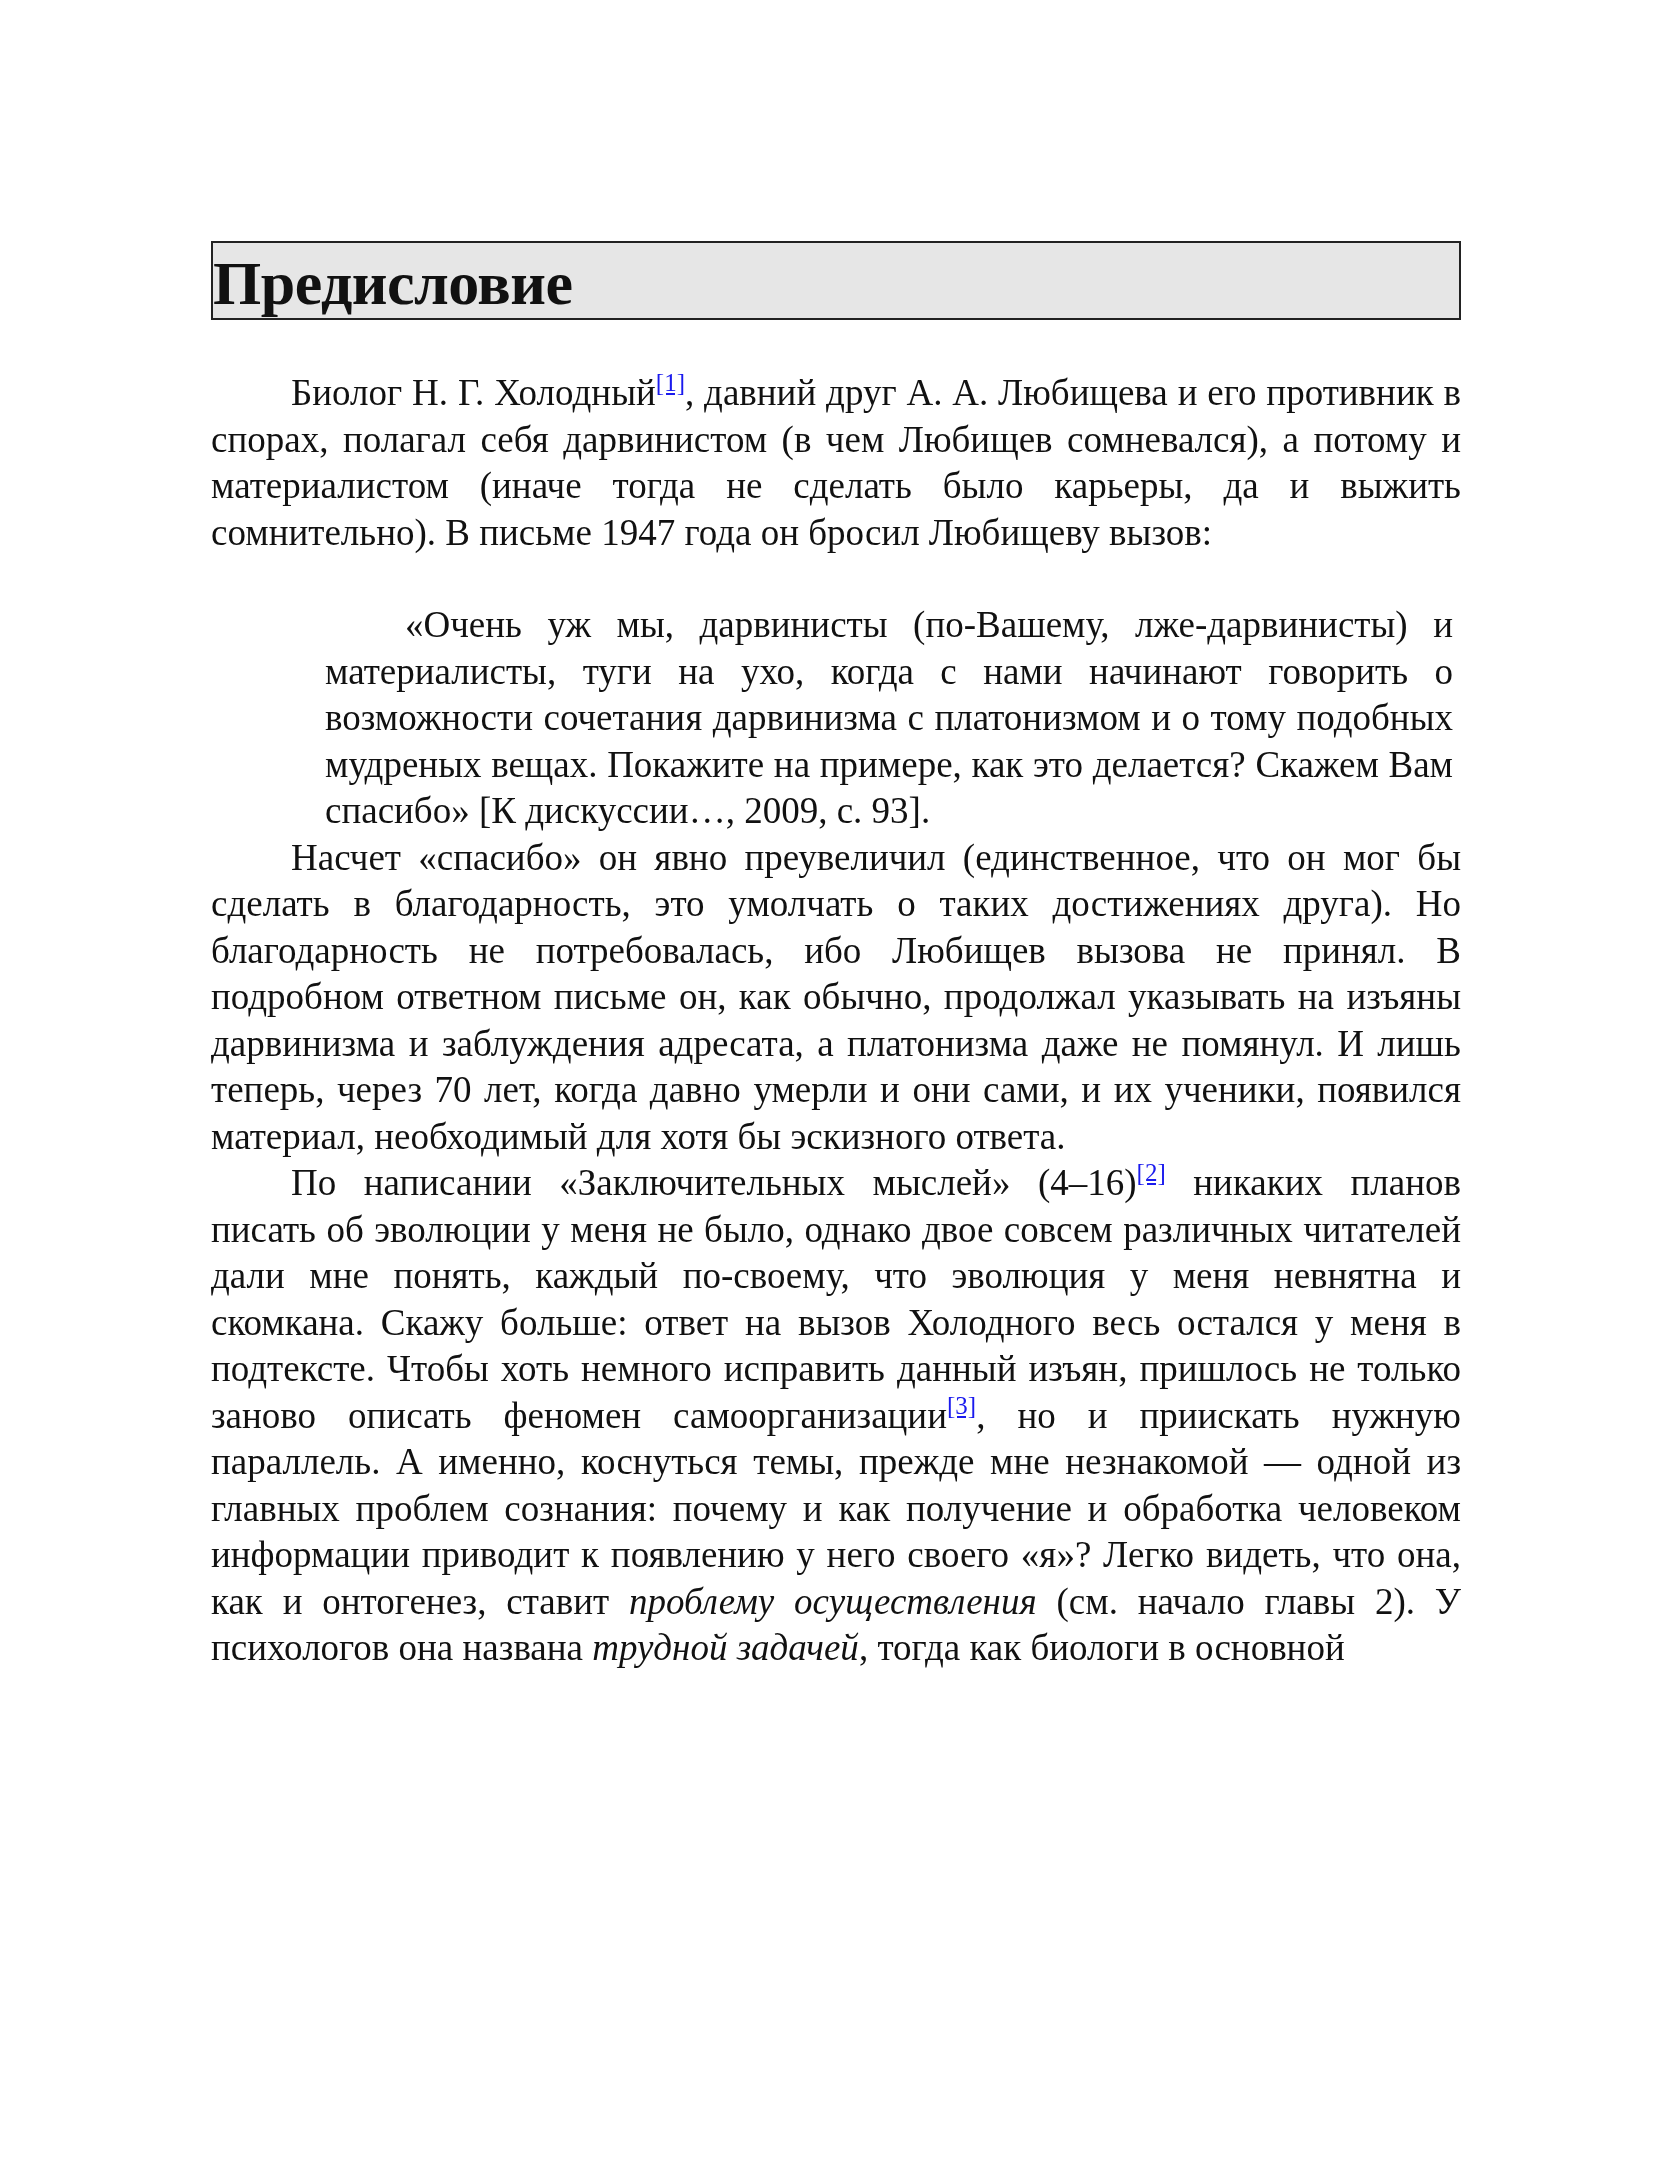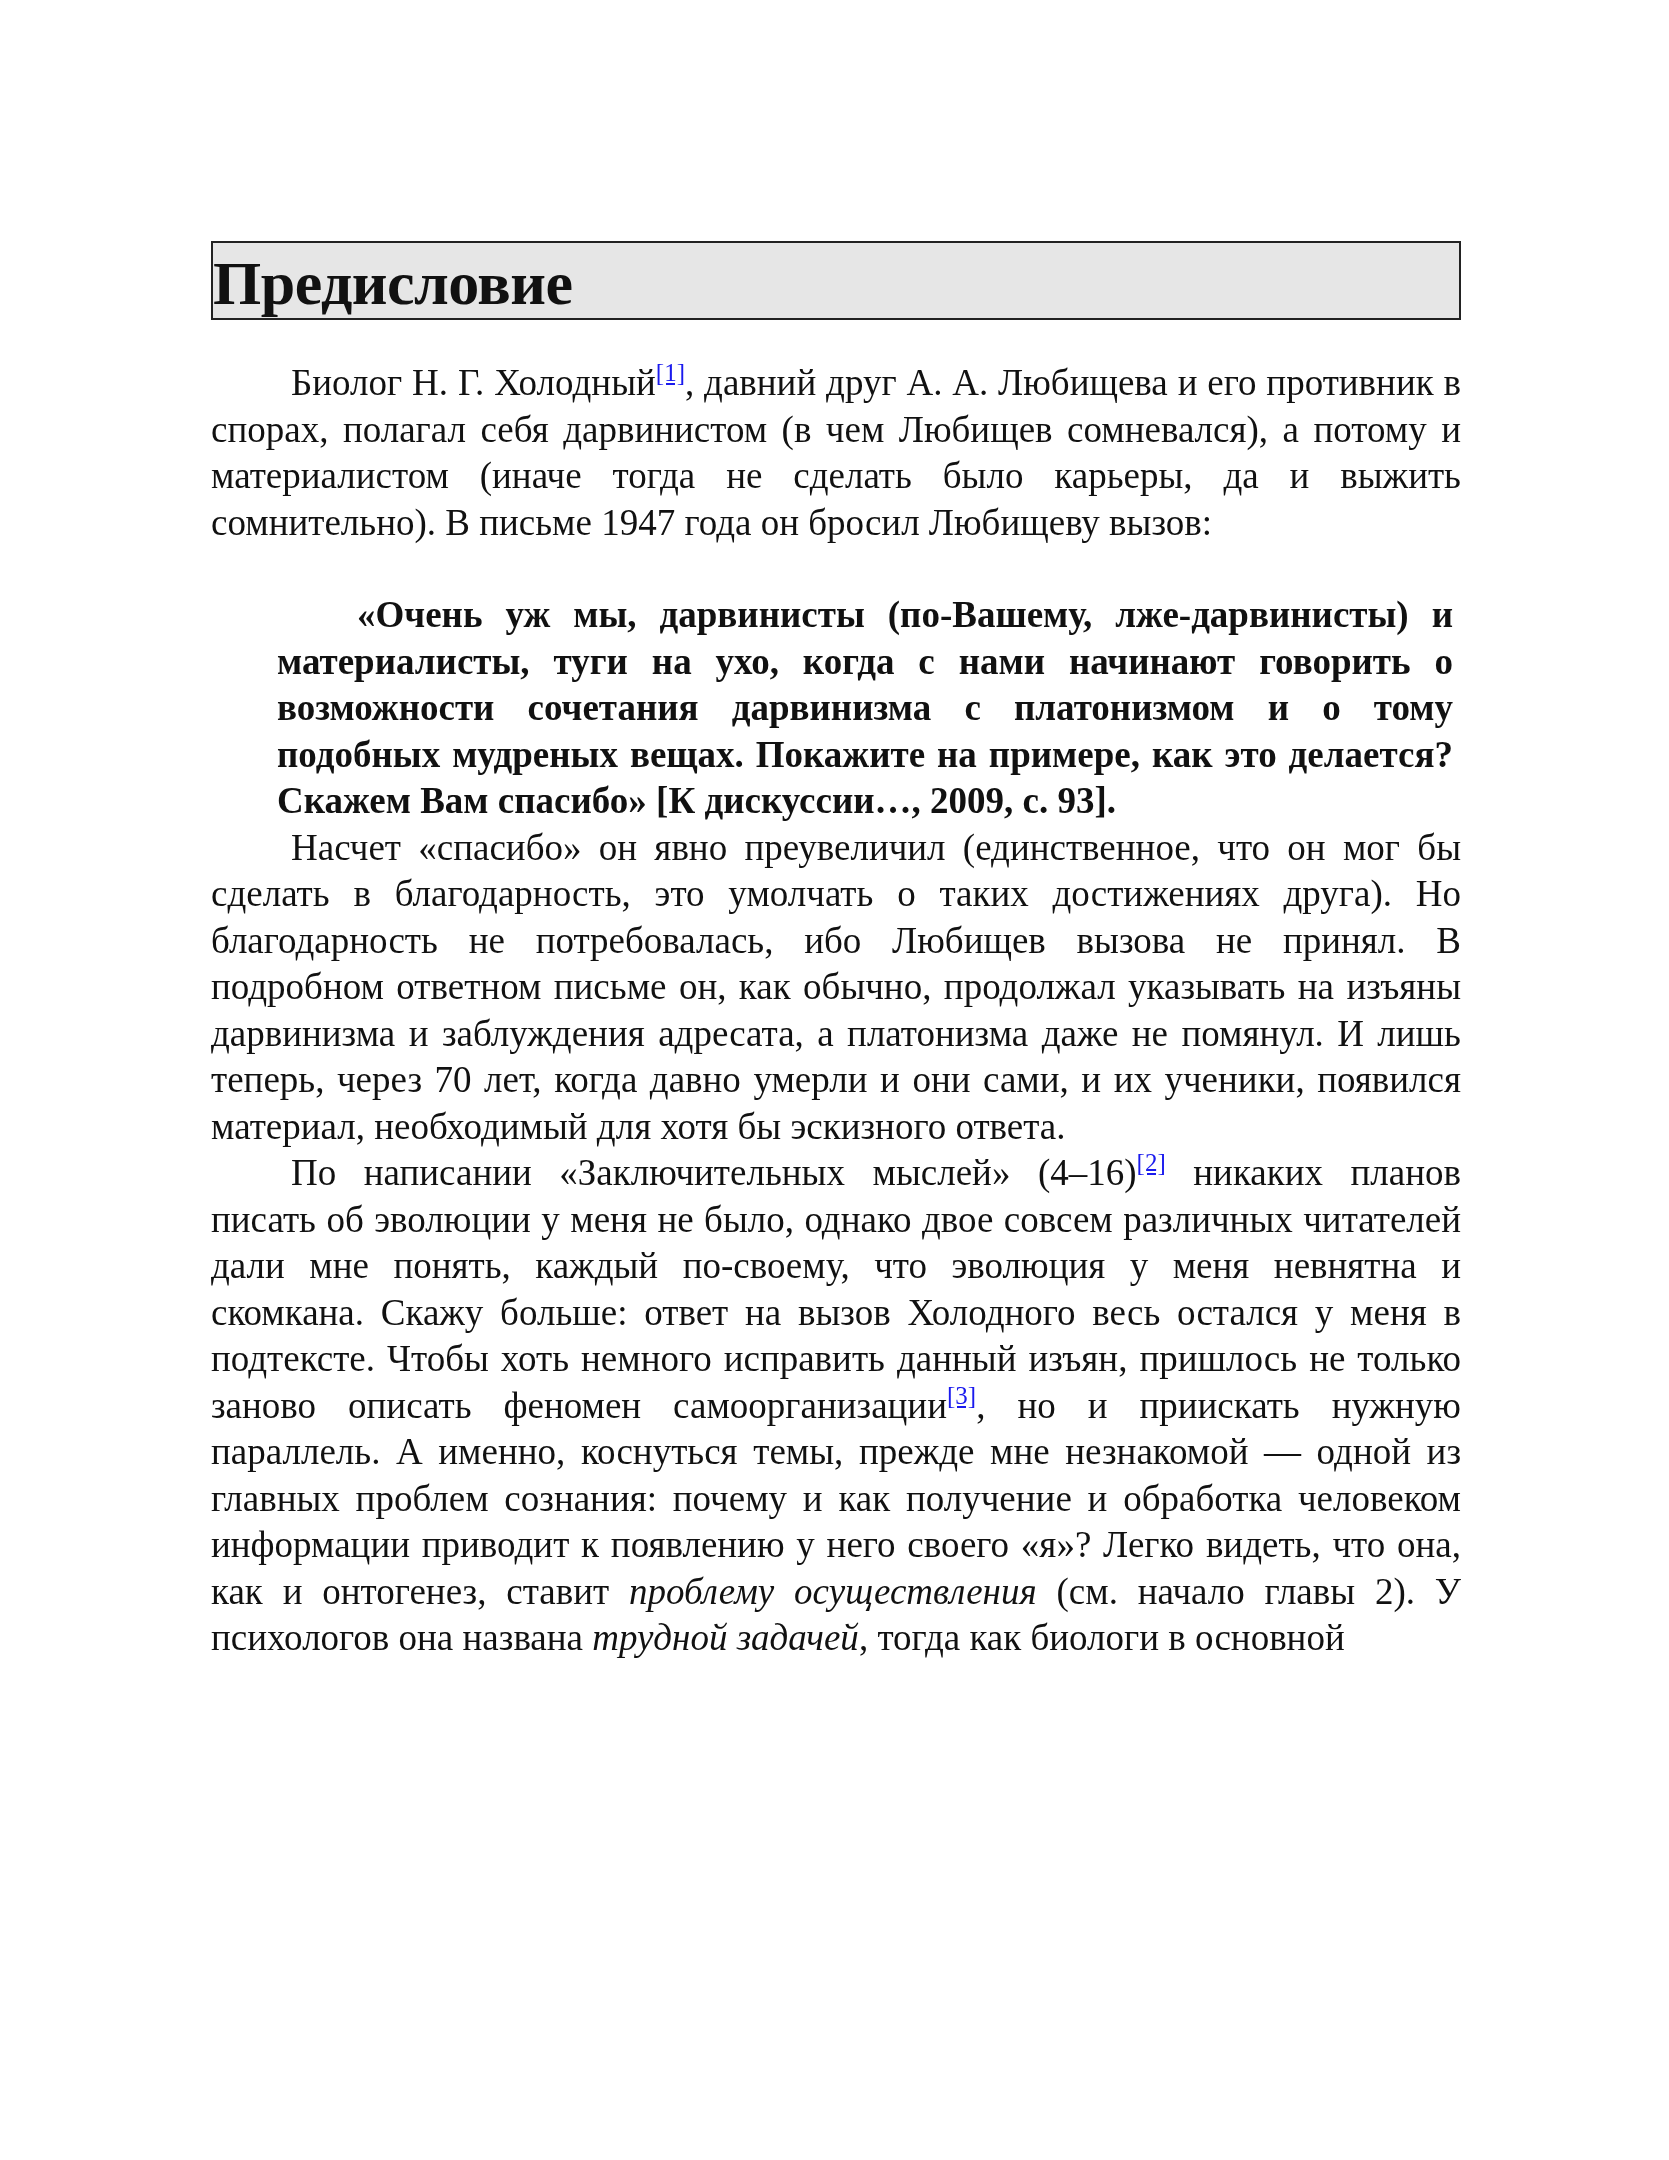--- a/index.html
+++ b/index.html
@@ -3,22 +3,22 @@
 <meta charset="utf-8">
 <style>
   html, body { margin: 0; padding: 0; background: #ffffff; }
   body { width: 1669px; height: 2160px; position: relative; overflow: hidden;
          font-family: "Liberation Serif", "DejaVu Serif", serif; color: #111; }
   .page { position: absolute; left: 211px; top: 241px; width: 1250px; }
   .heading-box { border: 2px solid #222; background: #e6e6e6; height: 79px;
                  box-sizing: border-box; display: flex; align-items: center; padding-left: 0; font-family: Liberation Serif, serif; }
   .heading-box h1 { margin: 0; font-size: 62px; font-weight: bold; line-height: 1; letter-spacing: -0.5px; padding-top: 4px; }
   p { margin: 0; font-size: 37px; line-height: 46.5px; text-align: justify; text-indent: 80px; }
-  .p1 { margin-top: 40px; font-family: Liberation Serif, serif; }
-  .quote { margin: 46px 8px 0 66px; font-weight: bold; }
+  .p1 { margin-top: 50px; font-family: Liberation Serif, serif; }
+  .quote { margin: 46px 8px 0 114px; }
   .quote p { text-indent: 80px; }
   .p2 { }
   .fn { color: #1a1aee; text-decoration: underline; font-size: 25px; vertical-align: 14px; line-height: 0; cursor: pointer; }
   em { }
 </style>
 </head>
 <body>
 
 <div class="page">
   <div class="heading-box">

